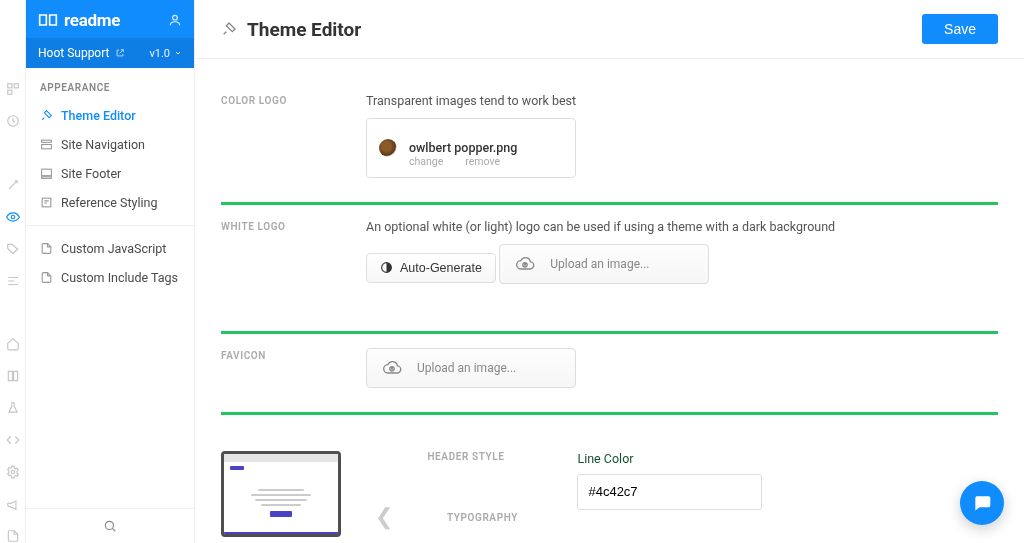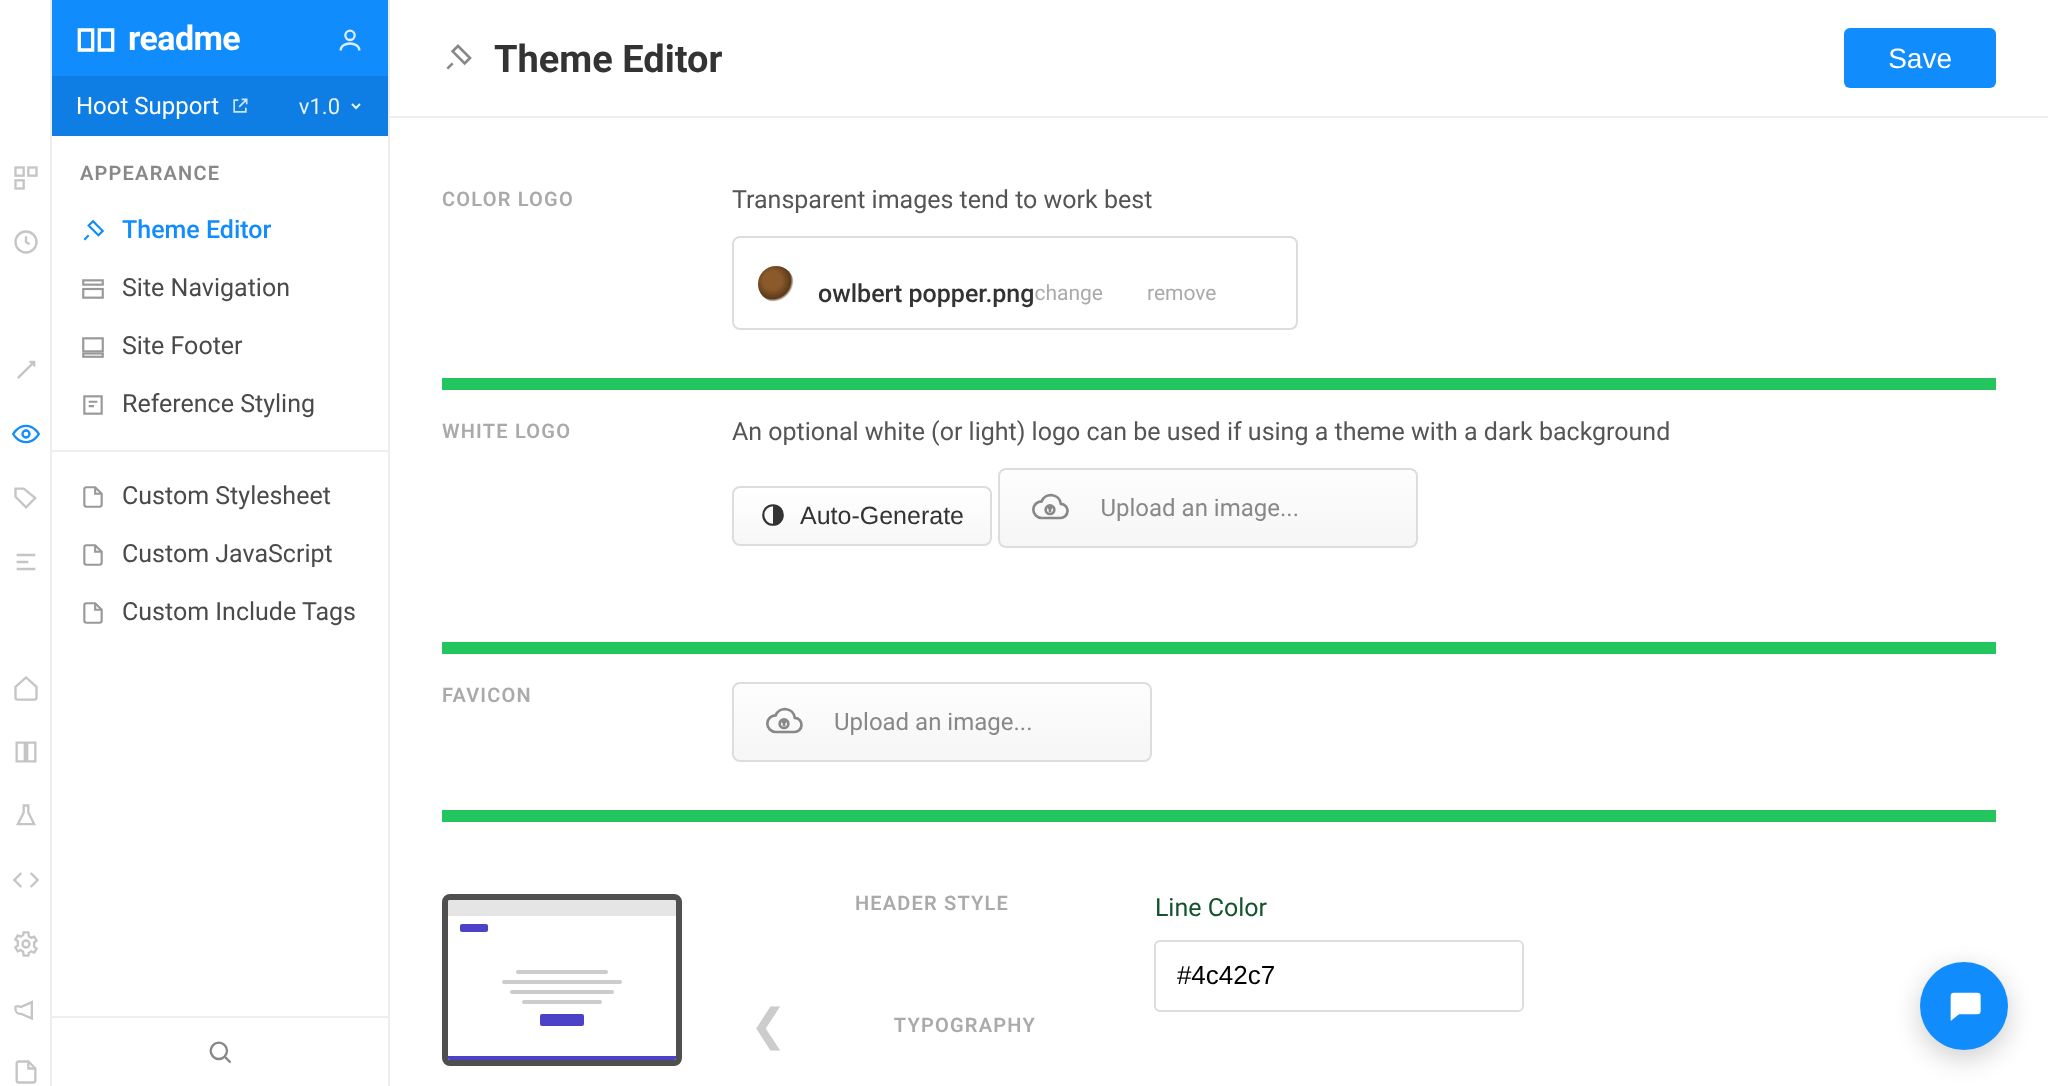--- a/index.html
+++ b/index.html
@@ -38,31 +38,31 @@
     
     
     .main { position: absolute; left: 195px; top: 0; right: 0; height: 100%; overflow: auto; }
     .topbar { display: flex; align-items: center; justify-content: space-between; padding: 14px 26px 14px 26px; border-bottom: 1px solid #eee; }
     .title-wrap { display: flex; align-items: center; gap: 10px; }
     .title-icon { width: 16px; height: 16px; color: #888; }
     .page-title { font-size: 19px; font-weight: 700; color: #333; }
     .save-btn { background: #118cfd; color: #fff; border: none; border-radius: 3px; padding: 7px 22px; font-size: 14px; font-weight: 500; cursor: pointer; }
     
     .content { padding: 20px 26px 60px 26px; }
-    .field-row { display: flex; align-items: flex-start; padding: 14px 0 24px 0; border-bottom: 6px solid #22c55e; }
+    .field-row { display: flex; align-items: flex-start; padding: 14px 0 24px 0; border-bottom: 3px solid #22c55e; }
     .field-label { width: 145px; flex-shrink: 0; font-size: 10px; font-weight: 600; letter-spacing: 0.6px; color: #aaa; padding-top: 2px; }
     .field-body { flex: 1; }
     .hint { font-size: 12.5px; color: #555; margin-bottom: 10px; }
     
     .upload-box { display: inline-flex; align-items: center; gap: 12px; border: 1px solid #ddd; border-radius: 4px; padding: 9px 40px 9px 12px; background: #fff; cursor: pointer; min-width: 210px; }
     .upload-box.uploaded { background: #fff; }
     .upload-box.placeholder { background: linear-gradient(#fdfdfd,#f6f6f6); }
     .upload-cloud { width: 26px; height: 20px; color: #888; flex-shrink: 0; }
     .upload-text { font-size: 12px; color: #888; }
-    .file-meta { display: flex; flex-direction: row; margin-top: 12px; }
+    .file-meta { display: flex; flex-direction: column; margin-top: 12px; }
     .file-name { font-size: 12.5px; color: #333; font-weight: 500; }
     .file-actions { font-size: 10.5px; color: #aaa; display: flex; gap: 22px; }
     .file-thumb { width: 18px; height: 18px; position: relative; }
     .file-thumb::before { content:""; position:absolute; inset:0; border-radius:50%; background:radial-gradient(circle at 40% 40%, #8b5a2b 30%, #5a3a1a 60%, transparent 70%); }
     
     .autogen-btn { display: inline-flex; align-items: center; gap: 7px; border: 1px solid #ddd; border-radius: 4px; padding: 7px 13px; background: linear-gradient(#fff,#f7f7f7); font-size: 12.5px; color: #333; cursor: pointer; margin-bottom: 24px; }
     .contrast-icon { width: 13px; height: 13px; }
     
     
     .preview-row { display: flex; align-items: flex-start; gap: 24px; padding-top: 36px; }
@@ -223,27 +223,20 @@
       <span class="nav-item-label">Site Footer</span>
     </div>
     <div class="nav-item">
       <svg class="nav-icon" viewBox="0 0 24 24" fill="none" stroke="currentColor" stroke-width="2">
           <rect x="4" y="4" width="16" height="16"></rect>
           <path d="M8 9h8M8 13h5"></path>
         </svg>
       <span class="nav-item-label">Reference Styling</span>
     </div>
     <div class="divider"></div>
-    <div class="nav-item">
-      <svg class="nav-icon" viewBox="0 0 24 24" fill="none" stroke="currentColor" stroke-width="2">
-          <path d="M14 3H6a2 2 0 0 0-2 2v14a2 2 0 0 0 2 2h12a2 2 0 0 0 2-2V9z"></path>
-          <path d="M14 3v6h6"></path>
-        </svg>
-      <span class="nav-item-label">Custom Stylesheet</span>
-    </div>
     <div class="nav-item">
       <svg class="nav-icon" viewBox="0 0 24 24" fill="none" stroke="currentColor" stroke-width="2">
           <path d="M14 3H6a2 2 0 0 0-2 2v14a2 2 0 0 0 2 2h12a2 2 0 0 0 2-2V9z"></path>
           <path d="M14 3v6h6"></path>
         </svg>
       <span class="nav-item-label">Custom JavaScript</span>
     </div>
     <div class="nav-item">
       <svg class="nav-icon" viewBox="0 0 24 24" fill="none" stroke="currentColor" stroke-width="2">
           <path d="M14 3H6a2 2 0 0 0-2 2v14a2 2 0 0 0 2 2h12a2 2 0 0 0 2-2V9z"></path>

